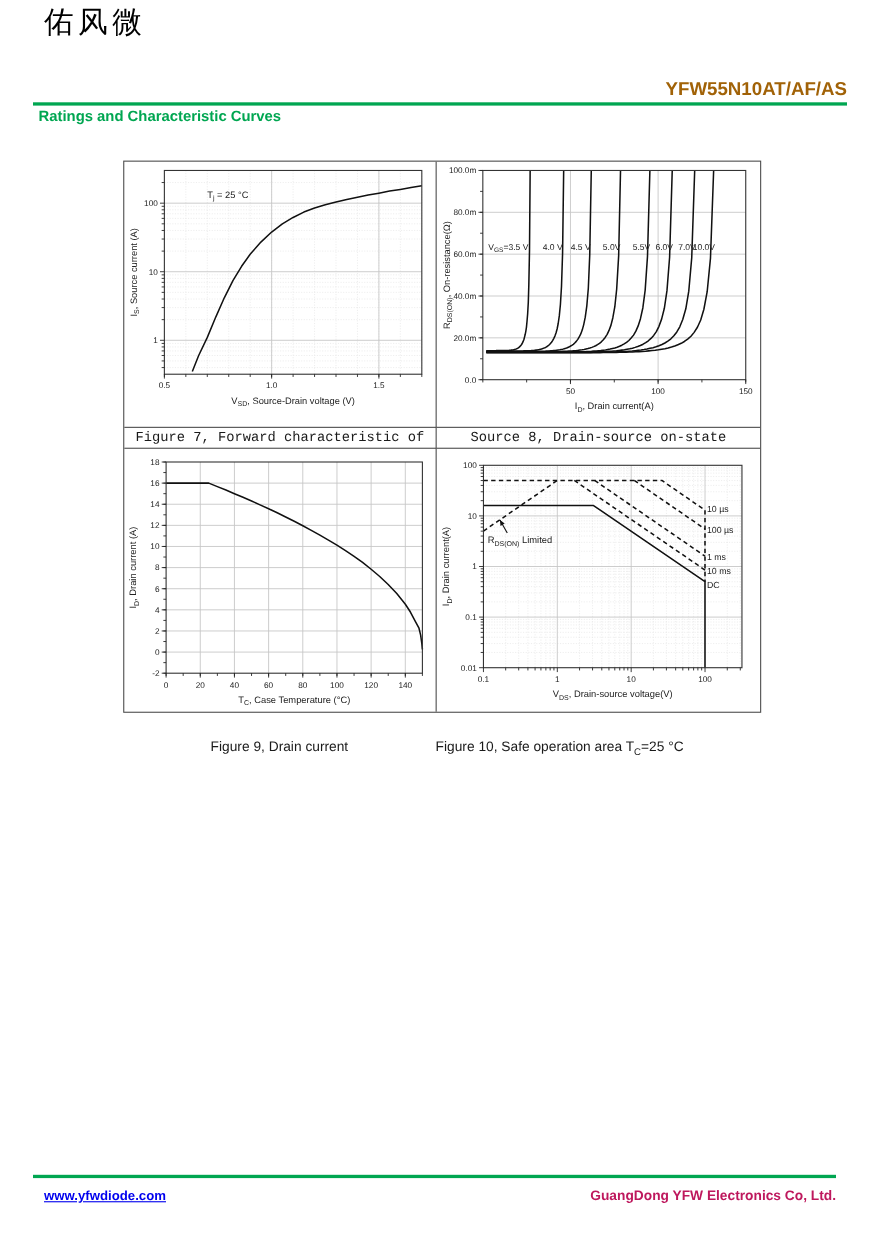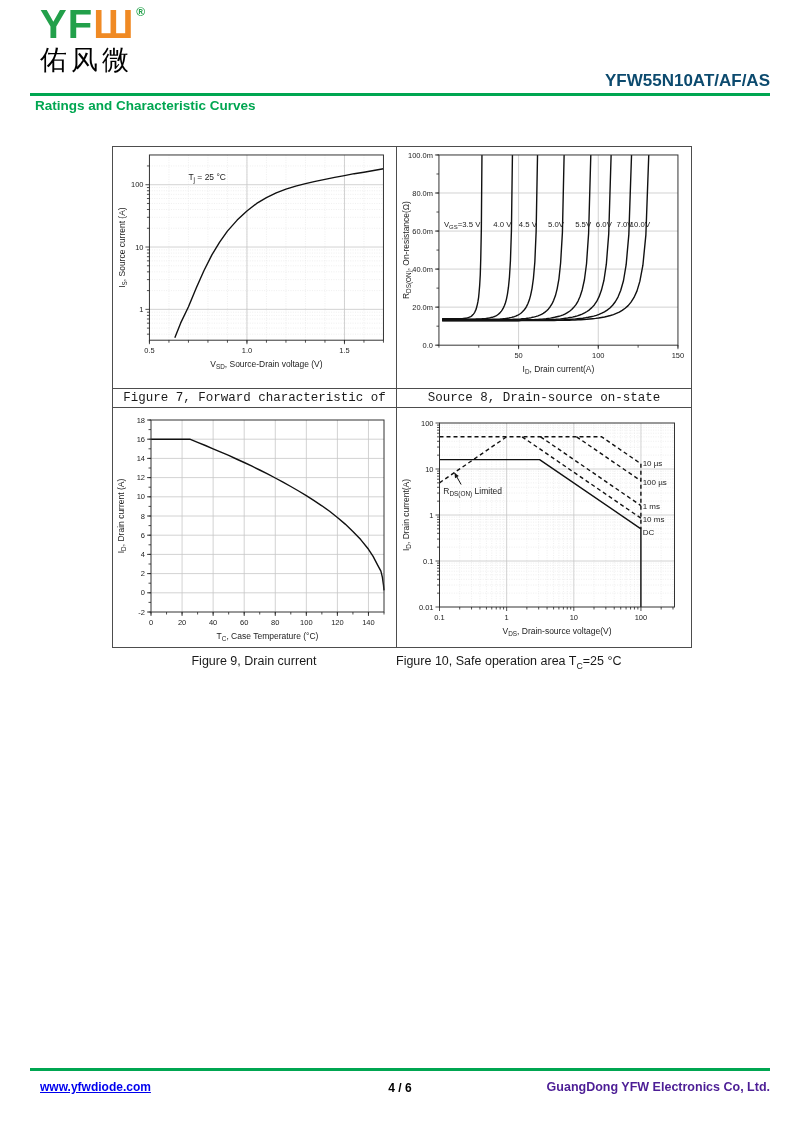--- a/index.html
+++ b/index.html
@@ -10,50 +10,49 @@
   .page{width:800px;height:1130px;position:relative;background:#fff;
         font-family:"Liberation Sans",sans-serif;color:var(--ink);overflow:hidden;}
   
   header{position:relative;height:93px;}
   .logo{position:absolute;left:40px;top:4px;line-height:1;}
   .logo-top{font-size:40px;font-weight:700;letter-spacing:1px;}
   .lg{color:var(--logo-green);}
   .lo{color:var(--logo-orange);}
   .reg{font-size:12px;font-weight:700;color:var(--logo-green);position:relative;top:-22px;left:2px;}
   .logo-cn{font-size:27px;font-weight:400;letter-spacing:4px;margin-top:3px;color:#000;}
-  .part-number{position:absolute;right:30px;bottom:2px;font-size:17px;font-weight:700;color:#0c4a6e;}
+  .part-number{position:absolute;right:30px;bottom:2px;font-size:17px;font-weight:700;color:#a16207;}
   .rule{height:3px;background:var(--green);margin:0 30px;}
   .section-title{color:var(--green);font-weight:700;font-size:13.5px;margin:2px 0 16px 35px;}
   
   .chart-table{margin:33px 0 0 112px;width:578px;border:1px solid var(--border);
                display:grid;grid-template-columns:284px 294px;grid-template-rows:242px 19px 239px;}
   .cell{overflow:hidden;}
   .bR{border-right:1px solid var(--border);}
   .bB{border-bottom:1px solid var(--border);}
   .caption-cell{font-size:12.5px;text-align:center;line-height:18px;color:#1a1a1a;font-family:Liberation Mono, monospace;}
   .chart-cell svg{display:block;width:100%;height:100%;}
-  .bottom-captions{display:flex;margin-left:112px;width:578px;margin-top:6px;font-size:12.5px;color:#1a1a1a;}
+  .bottom-captions{display:flex;margin-left:112px;width:578px;margin-top:24px;font-size:12.5px;color:#1a1a1a;}
   .bcap1{width:284px;text-align:center;}
   .bcap2{width:294px;}
   sub{font-size:70%;}
   
-  footer{position:absolute;left:0;right:0;top:1068px;}
+  footer{position:absolute;left:0;right:10px;top:1068px;}
   .footer-row{position:relative;margin:9px 30px 0 30px;height:20px;}
   .site{position:absolute;left:10px;top:0;color:var(--link);font-weight:700;font-size:12px;text-decoration:underline;}
   .pageno{position:absolute;left:0;right:0;top:1px;text-align:center;font-weight:700;font-size:12px;color:#000;}
-  .company{position:absolute;right:0;top:0;font-weight:700;font-size:12.5px;color:#4c1d95;}
+  .company{position:absolute;right:0;top:0;font-weight:700;font-size:12.5px;color:#be185d;}
 </style>
 </head>
 <body>
 
 <div class="page">
 
   <header>
     <div class="logo">
-      <div class="logo-top"><span class="lg">YF</span><span class="lo">Ш</span><span class="reg">®</span></div>
       <div class="logo-cn">佑风微</div>
     </div>
     <div class="part-number">YFW55N10AT/AF/AS</div>
   </header>
 
   <div class="rule"></div>
   <div class="section-title">Ratings and Characteristic Curves</div>
 
   <div class="chart-table">
     <div class="cell chart-cell bR bB">
@@ -486,18 +485,17 @@
 
   <div class="bottom-captions">
     <div class="bcap1">Figure 9, Drain current</div>
     <div class="bcap2">Figure 10, Safe operation area T<sub>C</sub>=25 °C</div>
   </div>
 
   <footer>
     <div class="rule"></div>
     <div class="footer-row">
       <a href="#" class="site">www.yfwdiode.com</a>
-      <div class="pageno">4 / 6</div>
       <div class="company">GuangDong YFW Electronics Co, Ltd.</div>
     </div>
   </footer>
 
 </div>
 
 </body></html>

